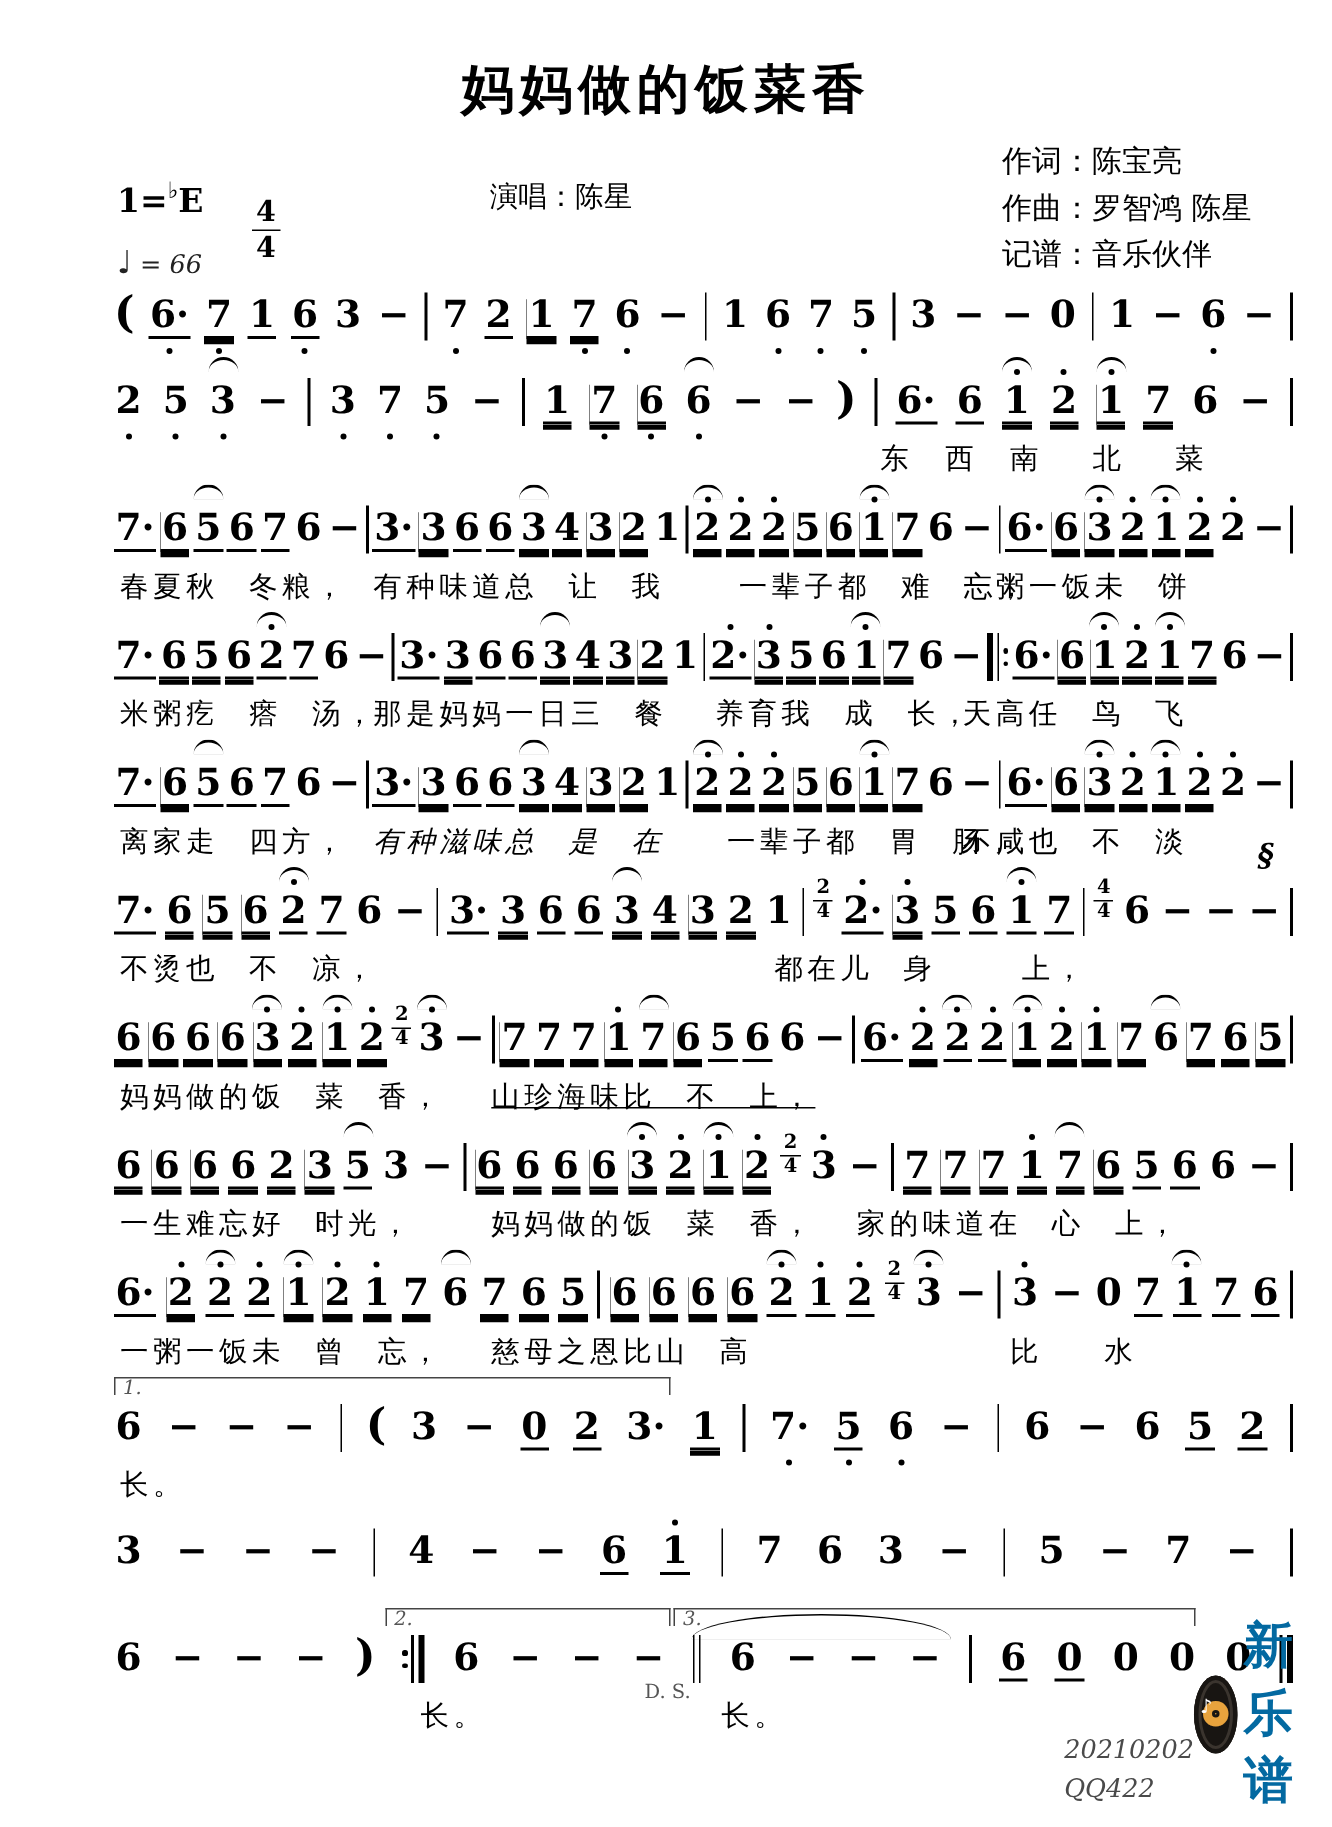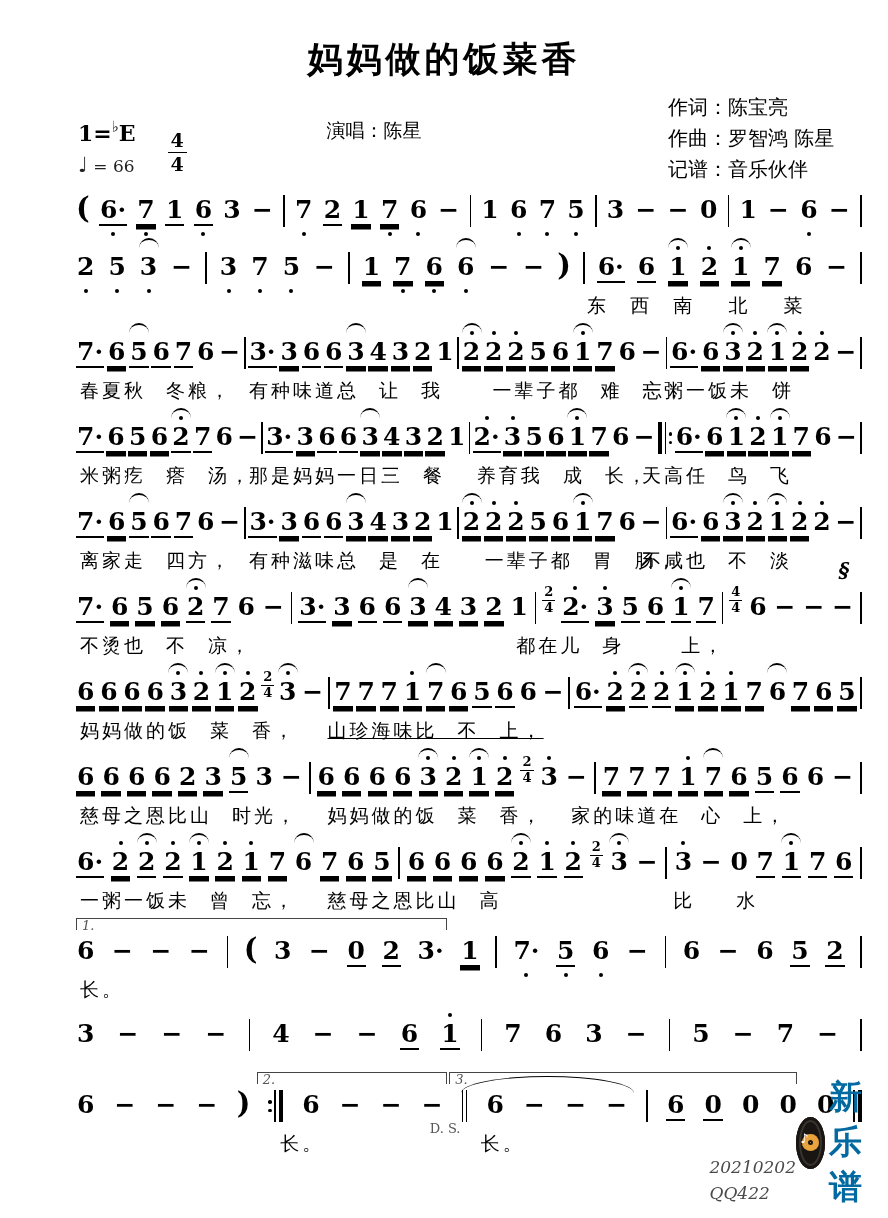--- a/index.html
+++ b/index.html
@@ -12,21 +12,21 @@
   .singer{position:absolute;top:118px;left:0;width:100%;text-align:center;text-indent:-140px;
           font-size:19px;font-family:"DejaVu Sans",sans-serif;}
   .credits{position:absolute;left:668px;top:92px;font-size:20px;line-height:1.55;
            font-family:"DejaVu Sans",sans-serif;white-space:nowrap;}
   .keyrow{position:absolute;left:78px;top:118px;font-size:22px;font-weight:bold;}
   .flat{font-size:15px;vertical-align:9px;font-weight:bold;}
   .frac{display:inline-flex;flex-direction:column;align-items:center;margin-left:32px;
         font-size:19px;font-weight:bold;line-height:1;vertical-align:-6px;}
   .frac .ft{border-bottom:1.6px solid #000;padding:0 3px 2px;}
   .frac .fb{padding-top:2px;}
-  .temporow{position:absolute;left:78px;top:153px;font-size:17px;color:#222;}
+  .temporow{position:absolute;left:78px;top:163px;font-size:17px;color:#222;font-style:italic;}
   .temporow .tnote{font-size:21px;font-family:"DejaVu Sans",sans-serif;}
   
   #systems{margin:8px 26px 0 76px;}
   .sys{position:relative;height:62px;margin-bottom:23px;}
   .sys1{height:40px;margin-bottom:17px;}
   .sys9{margin-bottom:27px;}
   .sys10{margin-bottom:21px;}
   .sys11{height:44px;margin-bottom:27px;}
   .sys12{margin-bottom:0;}
   .music{display:flex;justify-content:space-between;align-items:center;height:42px;
@@ -344,21 +344,21 @@
           <span class="tok"><span class="arcm"></span><span class="hd"></span><span class="nb u2">1</span></span>
           <span class="tok"><span class="hd"></span><span class="nb u2">2</span></span>
           <span class="tok"><span class="hd"></span><span class="nb">2</span></span>
           <span class="tok"><span class="nb">−</span></span>
           <span class="bar">
             <span class="bl"></span>
           </span>
         </div>
         <div class="lyrics">
           <span class="lyr" style="left: 0.5%;">离家走 四方，</span>
-          <span class="lyr" style="left: 22%;">有种滋味总 是 在</span>
+          <span class="lyr" style="left: 22%; font-style: italic;">有种滋味总 是 在</span>
           <span class="lyr" style="left: 52%;">一辈子都 胃 肠，</span>
           <span class="lyr" style="left: 72%;">不咸也 不 淡</span>
         </div>
       </div>
       <div class="sys sys6">
         <div class="music">
           <span class="tok"><span class="nb u1">7·</span></span>
           <span class="tok"><span class="nb u2">6</span></span>
           <span class="tok"><span class="nb u2">5</span></span>
           <span class="tok"><span class="nb u2">6</span></span>
@@ -505,21 +505,21 @@
           <span class="tok"><span class="nb u2">6</span></span>
           <span class="tok"><span class="nb u1">5</span></span>
           <span class="tok"><span class="nb u1">6</span></span>
           <span class="tok"><span class="nb">6</span></span>
           <span class="tok"><span class="nb">−</span></span>
           <span class="bar">
             <span class="bl"></span>
           </span>
         </div>
         <div class="lyrics">
-          <span class="lyr" style="left: 0.5%;">慈母之恩比山 时光，</span>
+          <span class="lyr" style="left: 0.5%;">一生难忘好 时光，</span>
           <span class="lyr" style="left: 32%;">妈妈做的饭 菜 香，</span>
           <span class="lyr" style="left: 63%;">家的味道在 心 上，</span>
         </div>
       </div>
       <div class="sys sys9">
         <div class="music">
           <span class="tok"><span class="nb u1">6·</span></span>
           <span class="tok"><span class="hd"></span><span class="nb u2">2</span></span>
           <span class="tok"><span class="arcm"></span><span class="hd"></span><span class="nb u1">2</span></span>
           <span class="tok"><span class="hd"></span><span class="nb u1">2</span></span>

